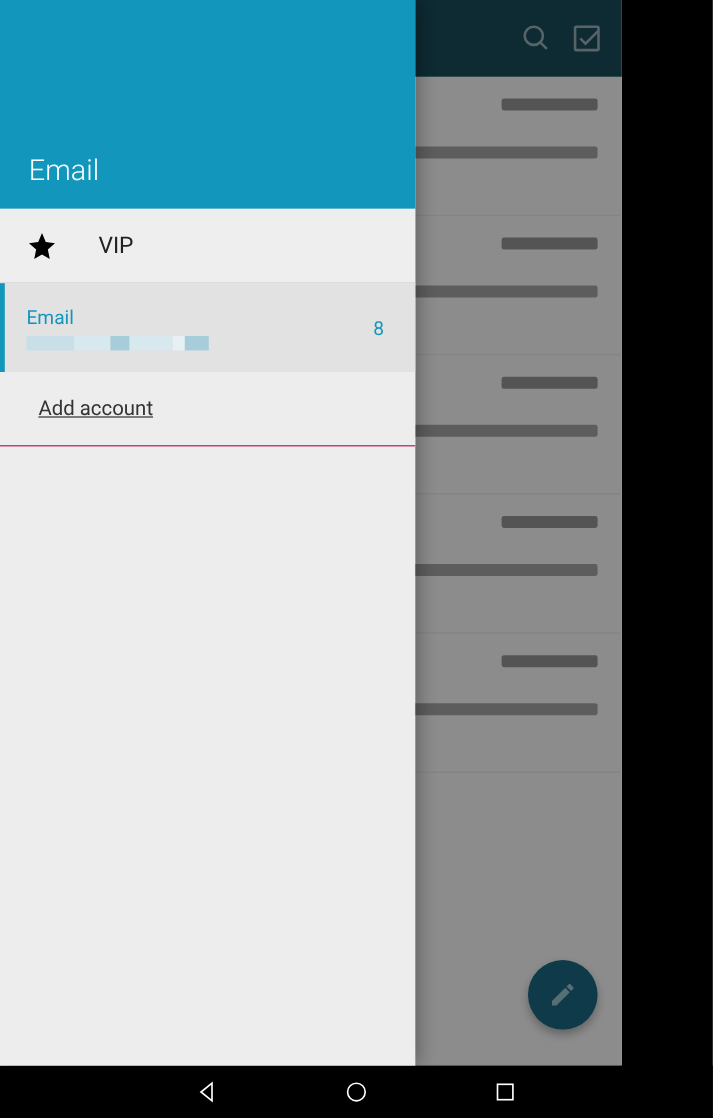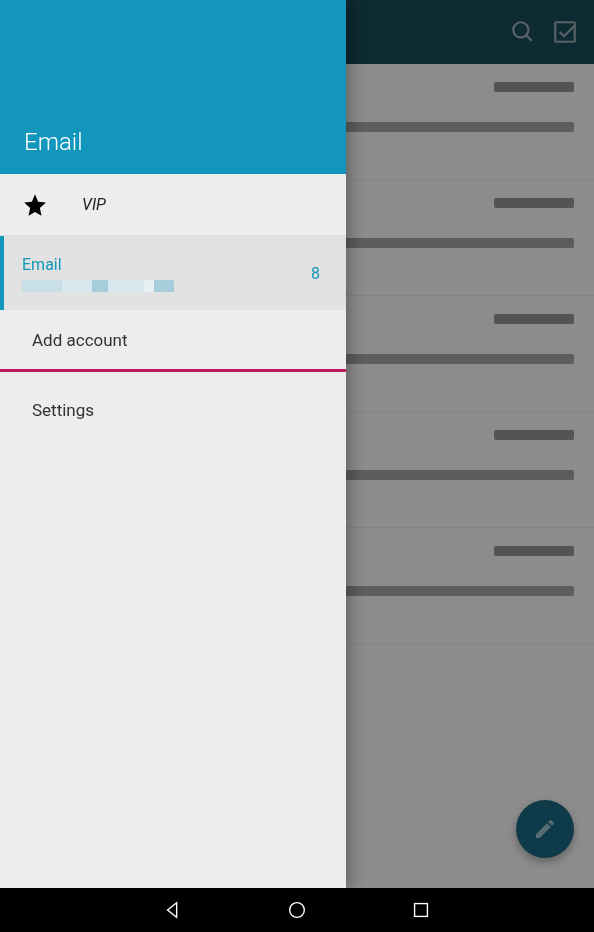--- a/index.html
+++ b/index.html
@@ -1,51 +1,51 @@
 <!DOCTYPE html>
 <html><head>
   <meta charset="utf-8">
   <style>
     * { margin: 0; padding: 0; box-sizing: border-box; font-family: -apple-system, BlinkMacSystemFont, "Segoe UI", Roboto, sans-serif; }
     body { width: 594px; height: 932px; overflow: hidden; position: relative; background: #000; }
     
-    .screen { width: 594px; height: 888px; position: relative; background: #86efac; }
+    .screen { width: 518px; height: 888px; position: relative; background: #86efac; }
     
     .header-bar { height: 64px; background: #1a4d5e; display: flex; align-items: center; justify-content: flex-end; padding: 0 16px; gap: 16px; }
     .header-icon { width: 26px; height: 26px; display: flex; align-items: center; justify-content: center; }
     .header-icon svg { width: 26px; height: 26px; }
     
     .content-area { position: relative; height: calc(888px - 64px); background: #fff; }
     .email-list { height: 100%; overflow: hidden; }
     .email-item { height: 116px; border-bottom: 1px solid #eee; padding: 18px 20px; position: relative; }
     .email-item .placeholder-date { position: absolute; top: 18px; right: 20px; width: 80px; height: 10px; background: #999; border-radius: 2px; }
     .email-item .placeholder-subject { position: absolute; top: 58px; left: 80px; right: 20px; height: 10px; background: #aaa; border-radius: 2px; }
     
     .fab { position: absolute; bottom: 30px; right: 20px; width: 58px; height: 58px; border-radius: 50%; background: #1a6b85; display: flex; align-items: center; justify-content: center; box-shadow: 0 4px 8px rgba(0,0,0,0.3); }
     .fab svg { width: 24px; height: 24px; }
     
     .drawer { position: absolute; top: 0; left: 0; width: 346px; height: 888px; background: #ededed; box-shadow: 4px 0 14px rgba(0,0,0,0.3); z-index: 10; display: flex; flex-direction: column; }
     .drawer-header { height: 174px; background: #1396bc; display: flex; align-items: flex-end; padding: 0 24px 18px; }
     .drawer-title { color: #fff; font-size: 24px; font-weight: 300; }
     
     .vip-row { height: 62px; background: #eee; display: flex; align-items: center; padding: 0 22px; border-bottom: 1px solid #ddd; }
     .vip-icon { width: 26px; height: 26px; margin-right: 34px; }
-    .vip-label { font-size: 16px; color: #222; font-style: italic; }
+    .vip-label { font-size: 19px; color: #222; }
     
     .account-list { background: #e5e5e5; }
     .account-item { height: 74px; display: flex; align-items: center; padding: 14px 18px; position: relative; background: #e2e2e2; border-left: 4px solid #1396bc; }
     .account-item.selected { background: #e2e2e2; }
     .account-info { flex: 1; }
     .account-name { font-size: 16px; color: #1396bc; font-weight: 400; margin-bottom: 6px; }
     .account-email { display: flex; gap: 0; }
     .blur-block { height: 12px; background: #cfe4ec; }
     .account-count { font-size: 16px; color: #1396bc; padding-right: 8px; }
     
     .menu-item { height: 56px; display: flex; align-items: center; padding: 0 32px; font-size: 17px; color: #333; background: #ededed; }
-    .menu-item.add-account { border-bottom: 3px solid #be185d; height: 62px; }
+    .menu-item.add-account { border-bottom: 1px solid #be185d; height: 62px; text-decoration: underline; }
     .menu-section { padding-top: 10px; }
     
     .scrim { position: absolute; top: 0; left: 346px; right: 0; height: 888px; background: rgba(0,0,0,0.45); z-index: 5; }
     
     .navbar { position: absolute; bottom: 0; left: 0; width: 594px; height: 44px; background: #000; display: flex; align-items: center; justify-content: center; gap: 100px; }
     .nav-btn { width: 24px; height: 24px; display: flex; align-items: center; justify-content: center; }
     .nav-btn svg { width: 22px; height: 22px; }
   </style>
 </head>
 <body>
@@ -127,23 +127,20 @@
         </div>
         <div class="account-count">8</div>
       </div>
     </div>
 
     <div class="menu-item add-account">
       <span>Add account</span>
     </div>
 
     <div class="menu-section">
-      <div class="menu-item">
-        <span>Settings</span>
-      </div>
     </div>
   </div>
 </div>
 
 <div class="navbar">
   <div class="nav-btn">
     <svg viewBox="0 0 24 24" fill="none" stroke="#fff" stroke-width="1.5">
         <path d="M16 4 L6 12 L16 20 Z" fill="none"></path>
       </svg>
   </div>

